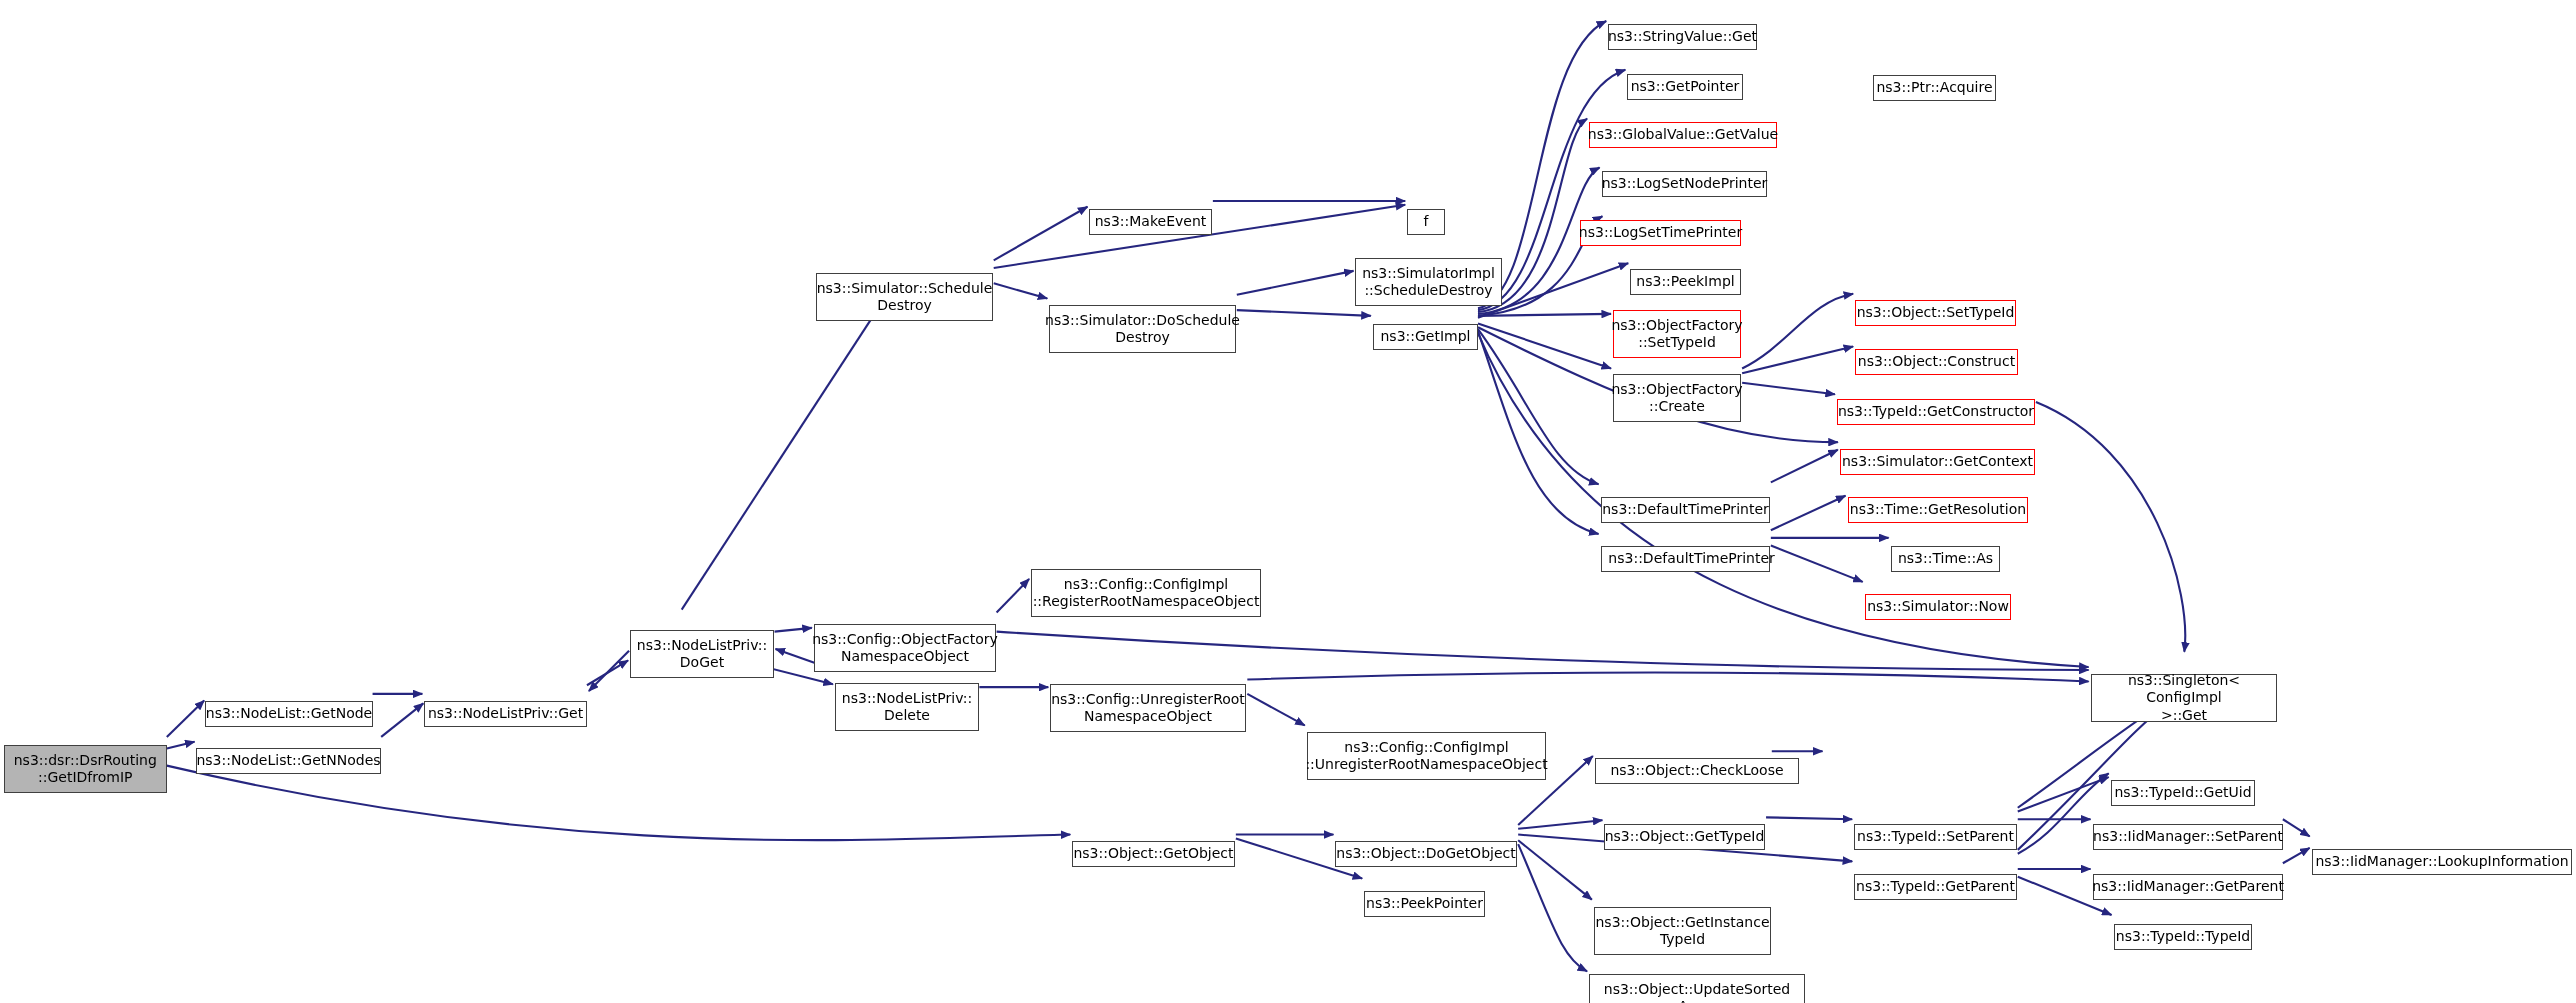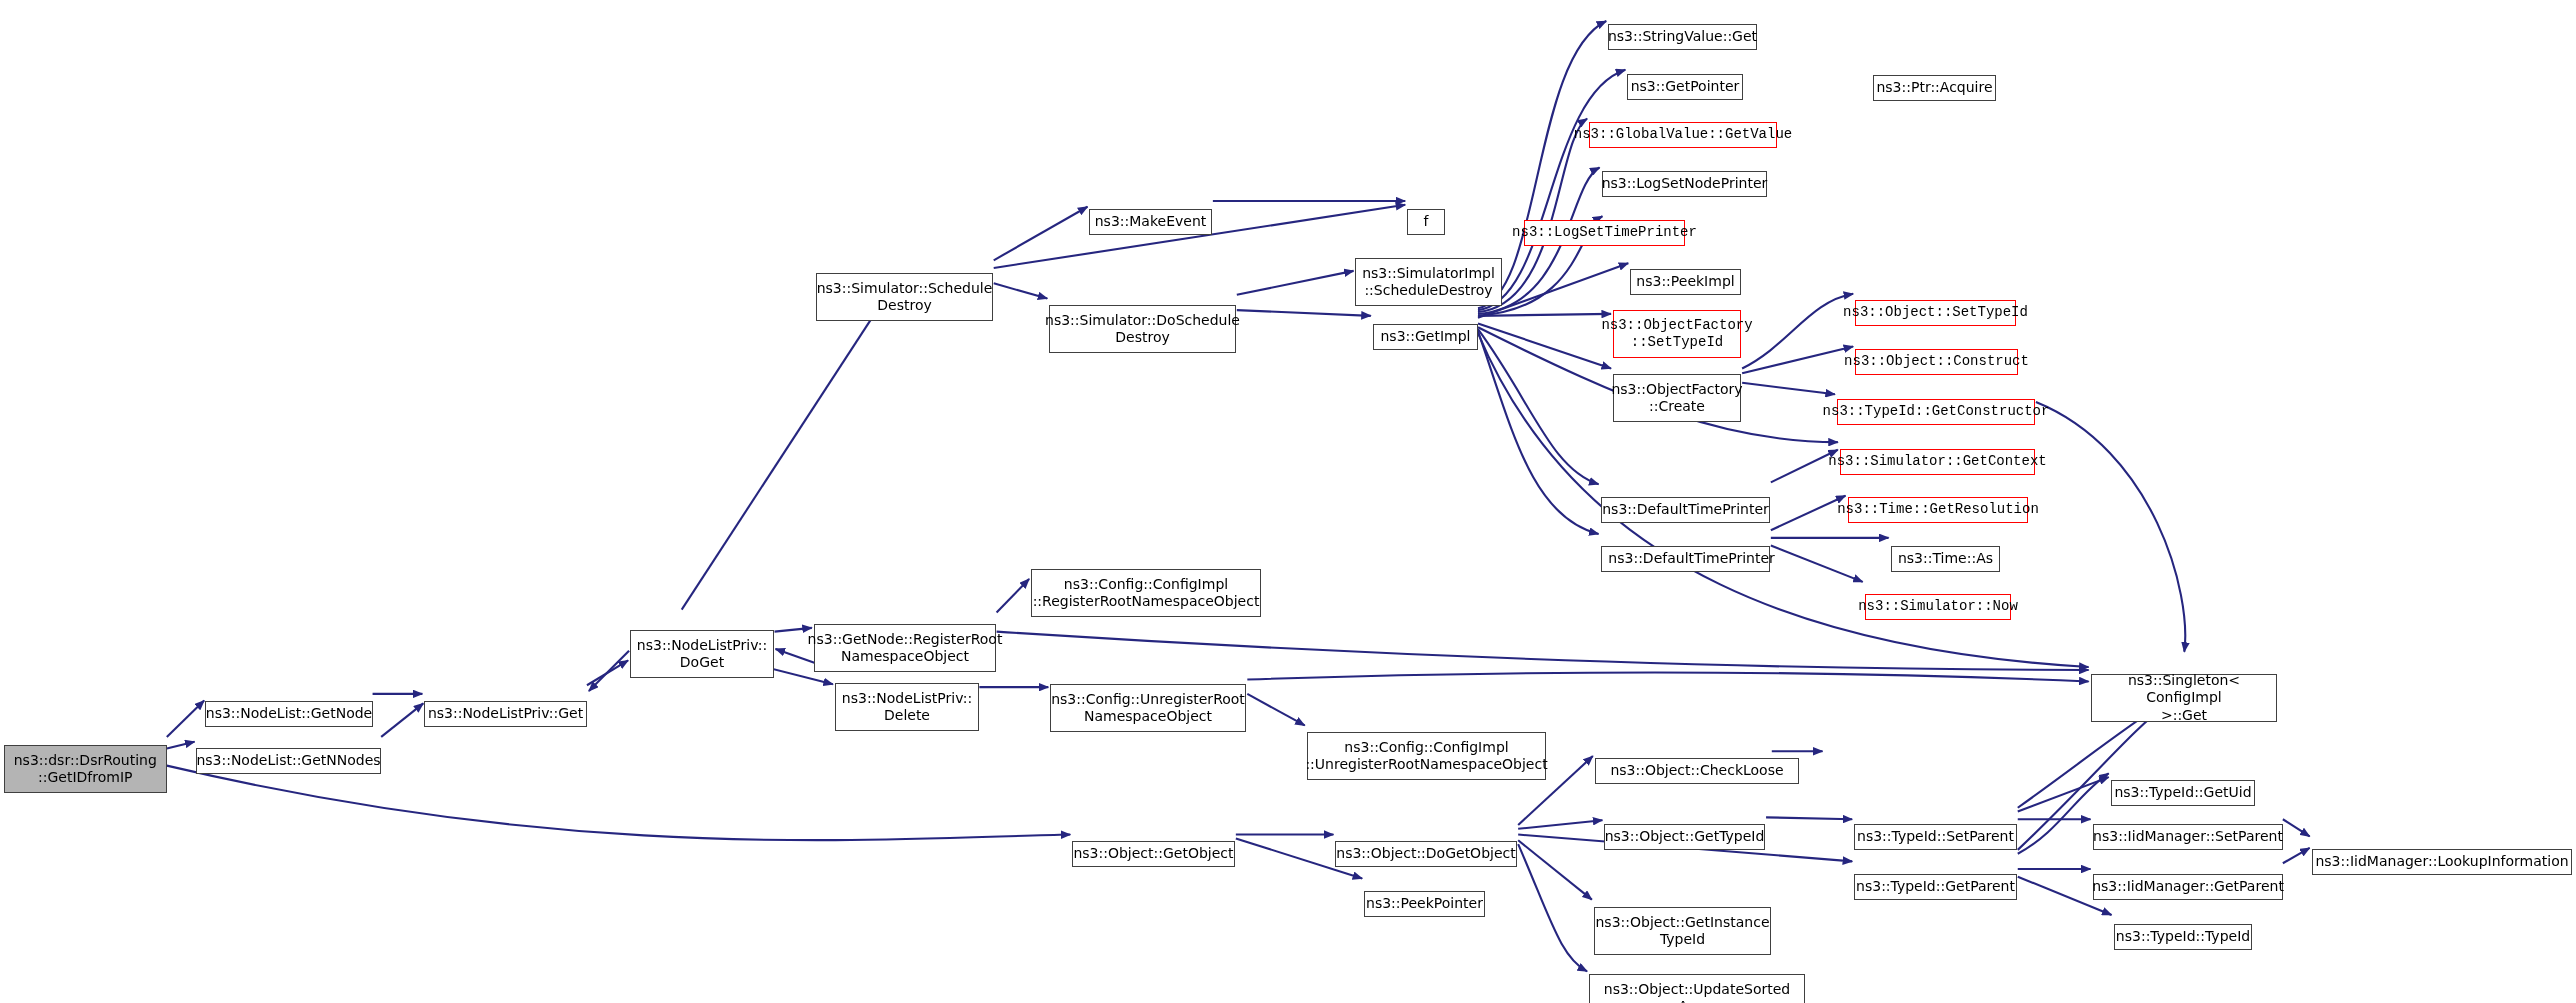--- a/index.html
+++ b/index.html
@@ -35,21 +35,20 @@
     color: #000000;
     font-size: 14px;
     line-height: 1.22;
     white-space: pre-line;
     padding: 0 3.8px;
     z-index: 2;
     margin-top: 20px;
   }
   .node.red {
     border-color: #ff0000;
-    font-family: Liberation Mono, monospace;
   }
   .node.cur {
     background: #b4b4b4;
     border-color: #404040;
   }
 </style>
 </head>
 <body>
 
 <div id="canvas">
@@ -124,21 +123,21 @@
   </svg>
 <div class="node cur" style="left: 3.8px; top: 725px; width: 163px; height: 48px;">ns3::dsr::DsrRouting
 ::GetIDfromIP</div>
     <div class="node" style="left: 205px; top: 681px; width: 168px; height: 26px;">ns3::NodeList::GetNode</div>
     <div class="node" style="left: 196px; top: 728px; width: 185px; height: 26px;">ns3::NodeList::GetNNodes</div>
     <div class="node" style="left: 424px; top: 681px; width: 163px; height: 26px;">ns3::NodeListPriv::Get</div>
     <div class="node" style="left: 630px; top: 610px; width: 144px; height: 48px;">ns3::NodeListPriv::
 DoGet</div>
     <div class="node" style="left: 835px; top: 663px; width: 144px; height: 48px;">ns3::NodeListPriv::
 Delete</div>
-    <div class="node" style="left: 814px; top: 604px; width: 182px; height: 48px;">ns3::GetNode::RegisterRoot
+    <div class="node" style="left: 814px; top: 604px; width: 182px; height: 48px;">ns3::Config::ObjectFactory
 NamespaceObject</div>
     <div class="node" style="left: 1031px; top: 549px; width: 230px; height: 48px;">ns3::Config::ConfigImpl
 ::RegisterRootNamespaceObject</div>
     <div class="node" style="left: 1050px; top: 664px; width: 196px; height: 48px;">ns3::Config::UnregisterRoot
 NamespaceObject</div>
     <div class="node" style="left: 1307px; top: 712px; width: 239px; height: 48px;">ns3::Config::ConfigImpl
 ::UnregisterRootNamespaceObject</div>
     <div class="node" style="left: 816px; top: 253px; width: 177px; height: 48px;">ns3::Simulator::Schedule
 Destroy</div>
     <div class="node" style="left: 1089px; top: 189px; width: 123px; height: 26px;">ns3::MakeEvent</div>
@@ -146,21 +145,21 @@
     <div class="node" style="left: 1049px; top: 285px; width: 187px; height: 48px;">ns3::Simulator::DoSchedule
 Destroy</div>
     <div class="node" style="left: 1355px; top: 238px; width: 147px; height: 48px;">ns3::SimulatorImpl
 ::ScheduleDestroy</div>
     <div class="node" style="left: 1373px; top: 304px; width: 105px; height: 26px;">ns3::GetImpl</div>
     <div class="node" style="left: 1608px; top: 3.8px; width: 149px; height: 26px;">ns3::StringValue::Get</div>
     <div class="node" style="left: 1627px; top: 54px; width: 116px; height: 26px;">ns3::GetPointer</div>
     <div class="node" style="left: 1873px; top: 55px; width: 123px; height: 26px;">ns3::Ptr::Acquire</div>
     <div class="node red" style="left: 1589px; top: 102px; width: 188px; height: 26px;">ns3::GlobalValue::GetValue</div>
     <div class="node" style="left: 1602px; top: 151px; width: 165px; height: 26px;">ns3::LogSetNodePrinter</div>
-    <div class="node red" style="left: 1524px; top: 200px; width: 161px; height: 26px;">ns3::LogSetTimePrinter</div>
+    <div class="node red" style="left: 1580px; top: 200px; width: 161px; height: 26px;">ns3::LogSetTimePrinter</div>
     <div class="node" style="left: 1630px; top: 249px; width: 111px; height: 26px;">ns3::PeekImpl</div>
     <div class="node red" style="left: 1613px; top: 290px; width: 128px; height: 48px;">ns3::ObjectFactory
 ::SetTypeId</div>
     <div class="node" style="left: 1613px; top: 354px; width: 128px; height: 48px;">ns3::ObjectFactory
 ::Create</div>
     <div class="node red" style="left: 1855px; top: 280px; width: 161px; height: 26px;">ns3::Object::SetTypeId</div>
     <div class="node red" style="left: 1855px; top: 329px; width: 163px; height: 26px;">ns3::Object::Construct</div>
     <div class="node red" style="left: 1837px; top: 379px; width: 198px; height: 26px;">ns3::TypeId::GetConstructor</div>
     <div class="node red" style="left: 1840px; top: 429px; width: 195px; height: 26px;">ns3::Simulator::GetContext</div>
     <div class="node" style="left: 1601px; top: 477px; width: 169px; height: 26px;">ns3::DefaultTimePrinter</div>

